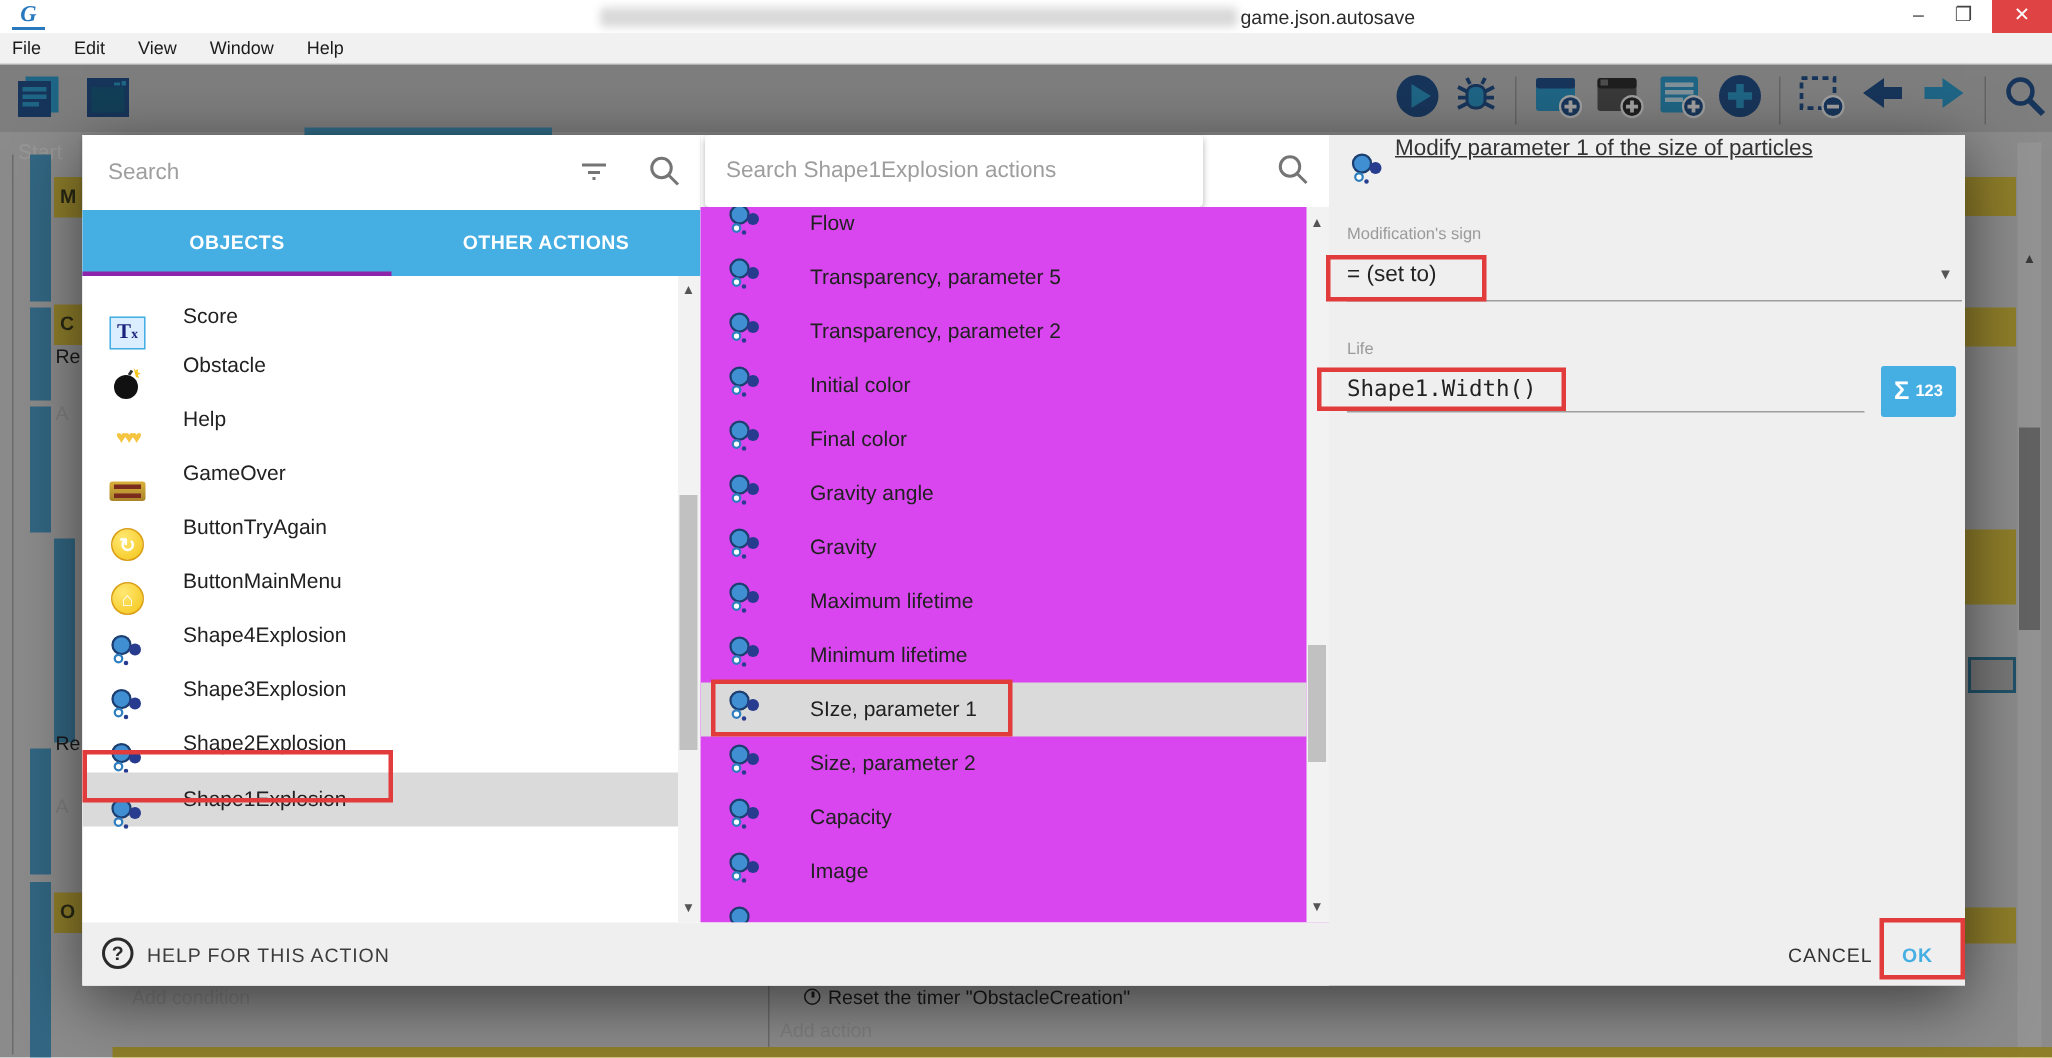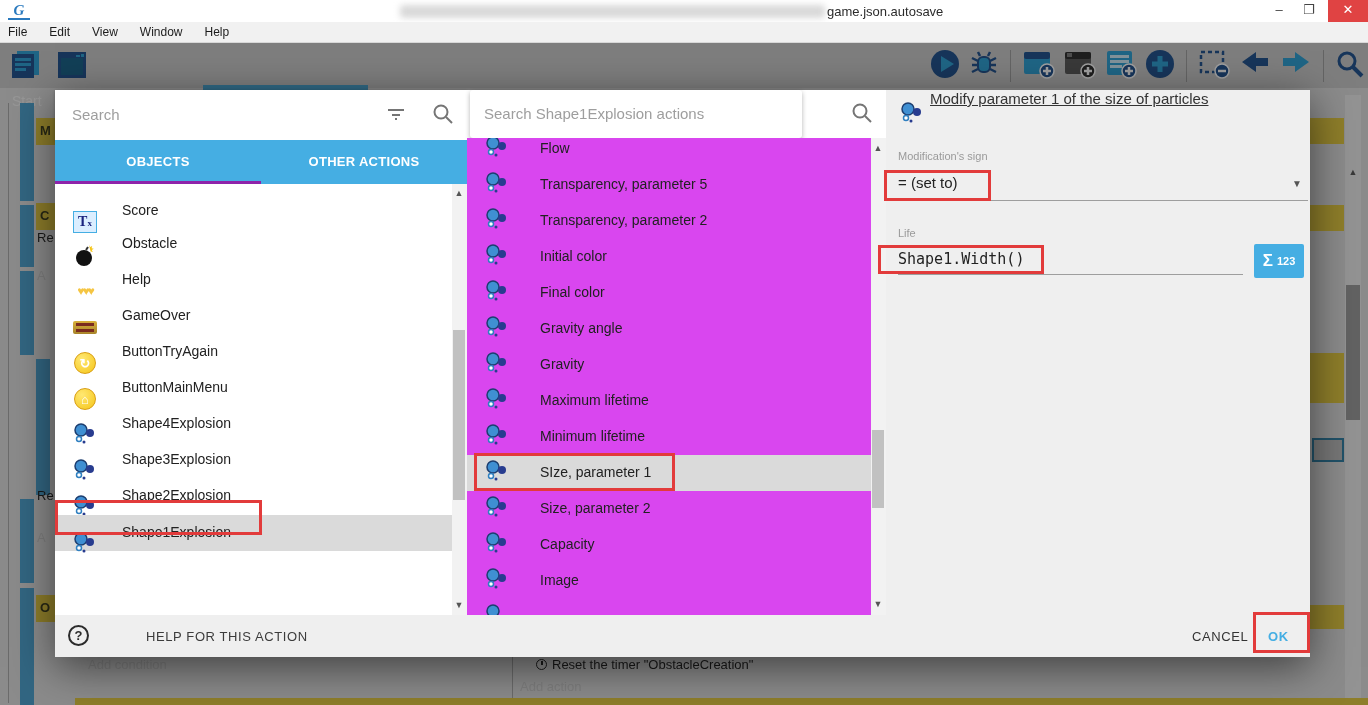--- a/index.html
+++ b/index.html
@@ -77,21 +77,21 @@
   .ed-line { position:absolute; height:1px; background:#9e9e9e; }
   .caret { position:absolute; font-size:10px; color:#555; }
   .sigma-btn { position:absolute; left:368px; top:154px; width:50px; height:34px; background:#45aee3;
                color:#fff; display:flex; align-items:center; justify-content:center; gap:4px; border-radius:2px;}
   .sigma-btn .s { font-size:17px; font-weight:bold; }
   .sigma-btn .n { font-size:11px; font-weight:bold; }
 
   .footer { left:0; top:525px; width:1255px; height:42px; background:#efefef; }
   .help-icon { position:absolute; left:13px; top:10px; width:21px; height:21px; border:2px solid #2b2b2b;
                border-radius:50%; text-align:center; line-height:18px; font-size:13px; font-weight:bold; color:#2b2b2b;}
-  .help-lbl { position:absolute; left:43px; top:14px; font-size:13px; color:#3c3c3c; letter-spacing:.6px;margin-left:48px; }
+  .help-lbl { position:absolute; left:43px; top:14px; font-size:13px; color:#3c3c3c; letter-spacing:.6px; }
   .cancel-lbl { position:absolute; left:1137px; top:14px; font-size:13px; color:#333; letter-spacing:.6px; }
   .ok-lbl { position:absolute; left:1213px; top:14px; font-size:13px; color:#45aee3; letter-spacing:.6px; font-weight:bold;}
 
   .redbox { position:absolute; border:3px solid #e23b3b; z-index:40; }
 
   
   .tx-icon { width:24px; height:22px; background:#dbeeff; border:1px solid #45aee3; text-align:center;
              font:bold 14px "Liberation Serif", serif; color:#1a237e; line-height:20px; }
   .tx-icon i { font-size:9px; font-style:normal; }
   .heart-icon { font-size:12px; color:#f5c542; letter-spacing:-2px; }

